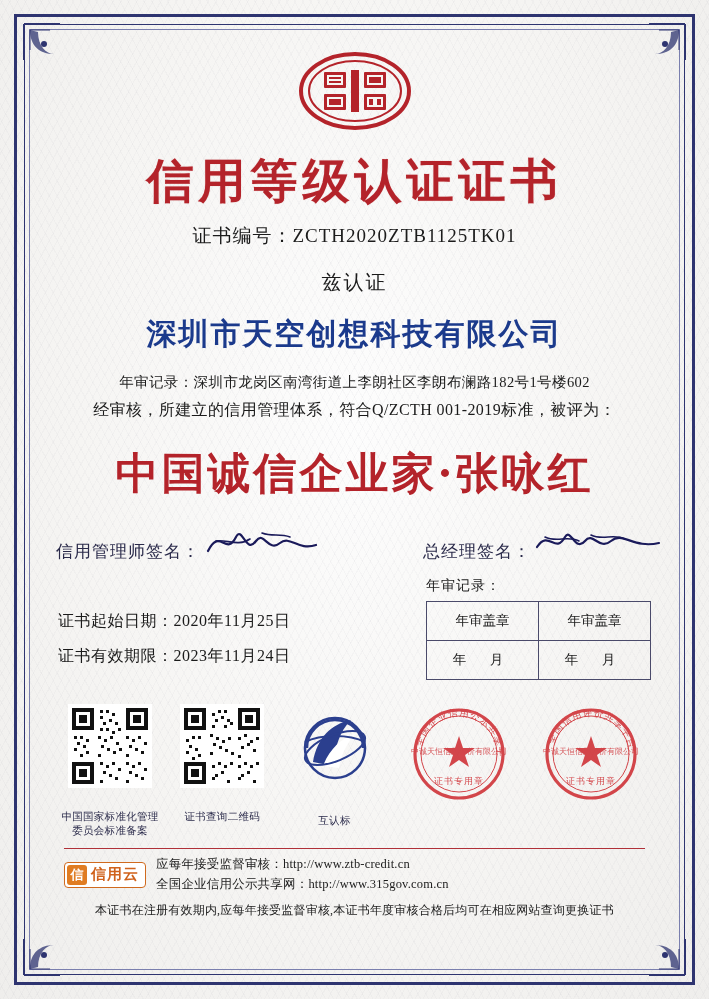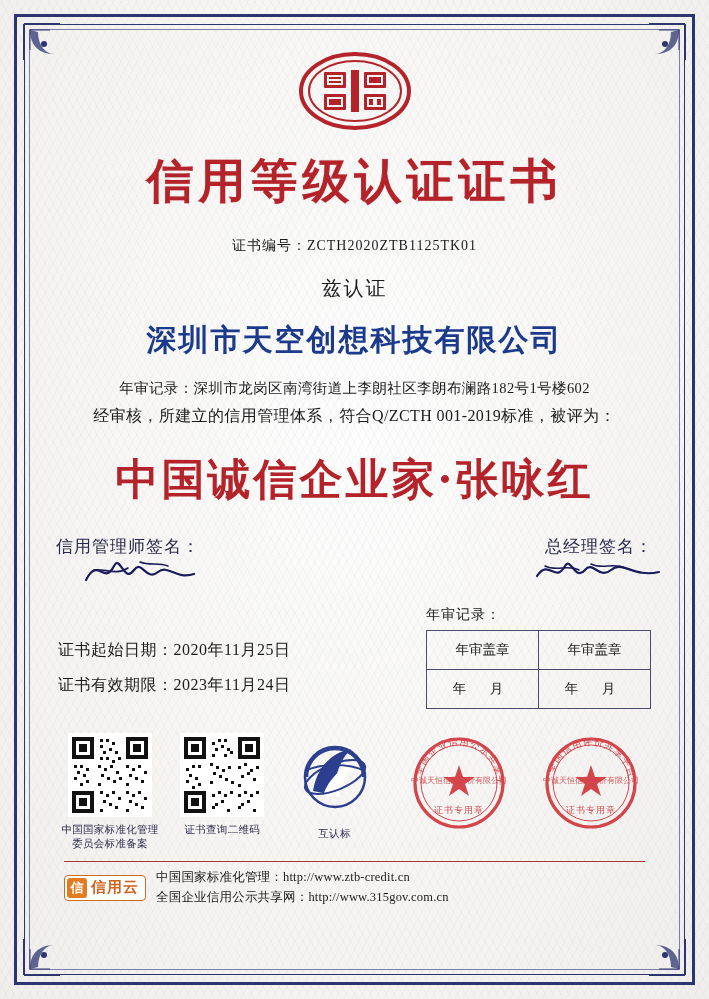--- a/index.html
+++ b/index.html
@@ -75,22 +75,22 @@
   .title {
     margin-top: 14px;
     font-size: 47px;
     letter-spacing: 5px;
     color: #b4232a;
     font-weight: bold;
     font-family: "DejaVu Serif", "Liberation Serif", serif;
     text-shadow: 0 0 1px rgba(180,35,42,0.4);
   }
   .cert-no {
-    margin-top: 24px;
-    font-size: 14px;
+    margin-top: 10px;
+    font-size: 19px;
     color: #1b1b1b;
     letter-spacing: 1px;
   }
   .cert-no .num {
     font-family: "Liberation Serif", serif;
     letter-spacing: 1px;
   }
   .hereby {
     margin-top: 20px;
     font-size: 20px;
@@ -131,21 +131,20 @@
     justify-content: space-between;
     padding: 0 22px;
     box-sizing: border-box;
     font-size: 17px;
     color: #2a2a4a;
   }
   .sig-block {
     position: relative;
     display: flex;
     align-items: flex-end;
-    flex-direction: column;
   }
   .sig-label {
     letter-spacing: 1px;
     white-space: nowrap;
   }
   .sig-ink {
     position: relative;
     width: 120px;
     height: 34px;
     margin-left: 2px;
@@ -201,21 +200,21 @@
     padding: 0 26px;
     box-sizing: border-box;
   }
   .badge {
     display: flex;
     flex-direction: column;
     align-items: center;
     width: 100px;
   }
   .badge-cap {
-    margin-top: 6px;
+    margin-top: 22px;
     font-size: 10.5px;
     color: #2a2a4a;
     text-align: center;
     line-height: 1.35;
     letter-spacing: 0.3px;
   }
   .qr {
     width: 84px;
     height: 84px;
     background-color: #fff;
@@ -603,20 +602,21 @@
     </div>
 
     <div class="footer">
       <div class="footer-line"></div>
       <div class="footer-row">
         <div class="cloud-logo">
           <span class="cloud-mark">信</span>
           <span class="cloud-text">信用云</span>
         </div>
         <div class="urls">
-          <div>中国国家标准化管理：http://www.ztb-credit.cn</div>
+          <div>应每年接受监督审核：http://www.ztb-credit.cn</div>
           <div>全国企业信用公示共享网：http://www.315gov.com.cn</div>
         </div>
       </div>
+      <div class="note">本证书在注册有效期内,应每年接受监督审核,本证书年度审核合格后均可在相应网站查询更换证书</div>
     </div>
 
   </div>
 </div>
 
 </body></html>

